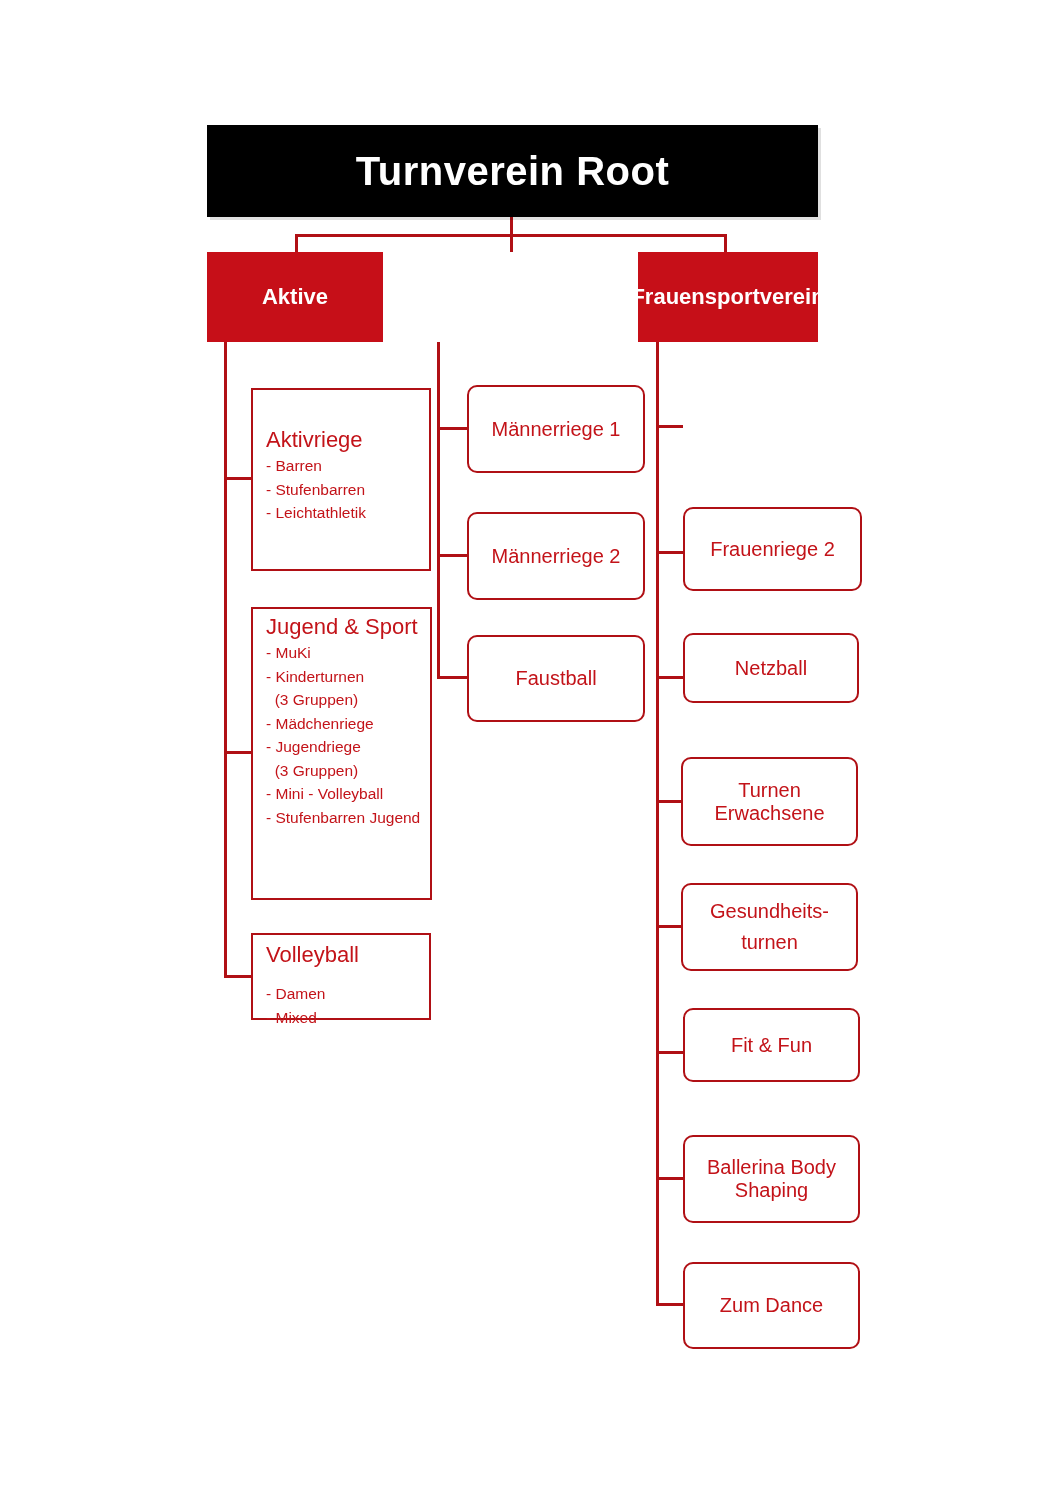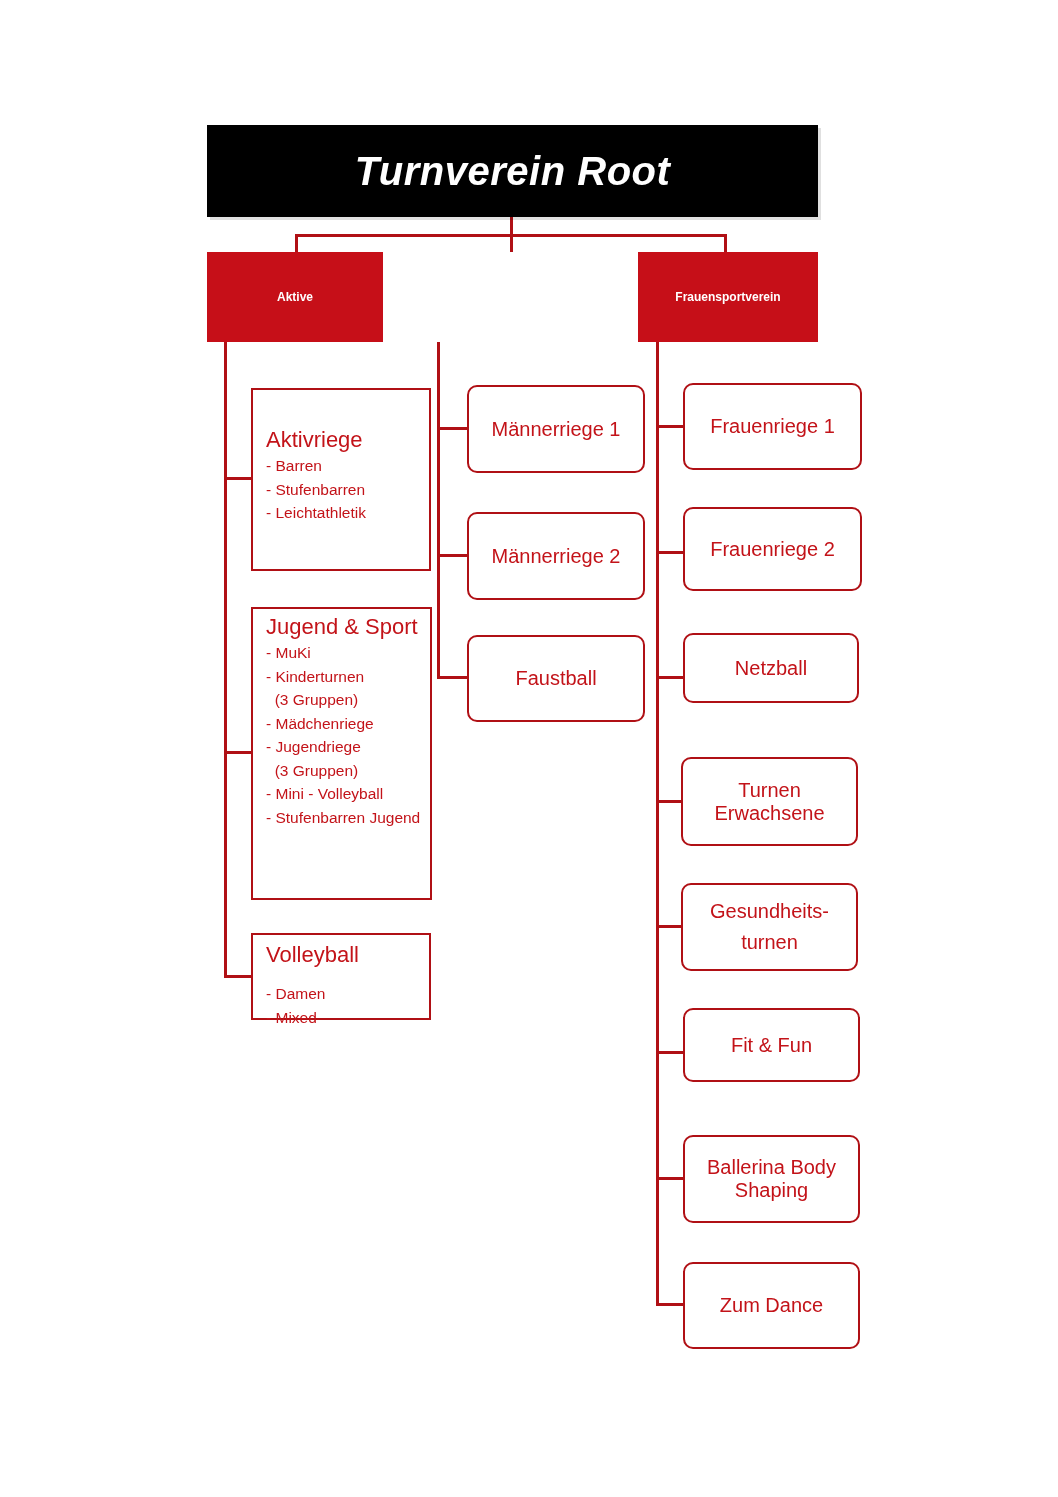--- a/index.html
+++ b/index.html
@@ -32,32 +32,31 @@
     width: 611px; height: 92px;
     background: var(--title_bg);
     color: var(--title_text);
     display: flex;
     align-items: center;
     justify-content: center;
     font-size: 40px;
     font-weight: bold;
     letter-spacing: 0.5px;
     box-shadow: 3px 3px 0 rgba(0,0,0,0.12);
-    font-style: italic;
   }
   .hdr {
     position: absolute;
     top: 252px;
     height: 90px;
     background: var(--header_fill);
     color: #ffffff;
     display: flex;
     align-items: center;
     justify-content: center;
-    font-size: 12px;
+    font-size: 22px;
     font-weight: bold;
     text-align: center;
   }
   .node {
     position: absolute;
     background: #ffffff;
     border: 2px solid var(--line);
     color: var(--text_red);
     box-sizing: border-box;
   }
@@ -161,23 +160,20 @@
   <div class="node simple" style="left:467px;top:385px;width:178px;height:88px">
     <span>Männerriege 1</span>
   </div>
   <div class="node simple" style="left:467px;top:512px;width:178px;height:88px">
     <span>Männerriege 2</span>
   </div>
   <div class="node simple" style="left:467px;top:635px;width:178px;height:87px">
     <span>Faustball</span>
   </div>
 
-  <div class="node simple" style="left:683px;top:383px;width:179px;height:87px">
-    <span>Frauenriege 1</span>
-  </div>
   <div class="node simple" style="left:683px;top:507px;width:179px;height:84px">
     <span>Frauenriege 2</span>
   </div>
   <div class="node simple" style="left:683px;top:633px;width:176px;height:70px">
     <span>Netzball</span>
   </div>
   <div class="node simple" style="left:681px;top:757px;width:177px;height:89px">
     <span>Turnen
 Erwachsene</span>
   </div>

